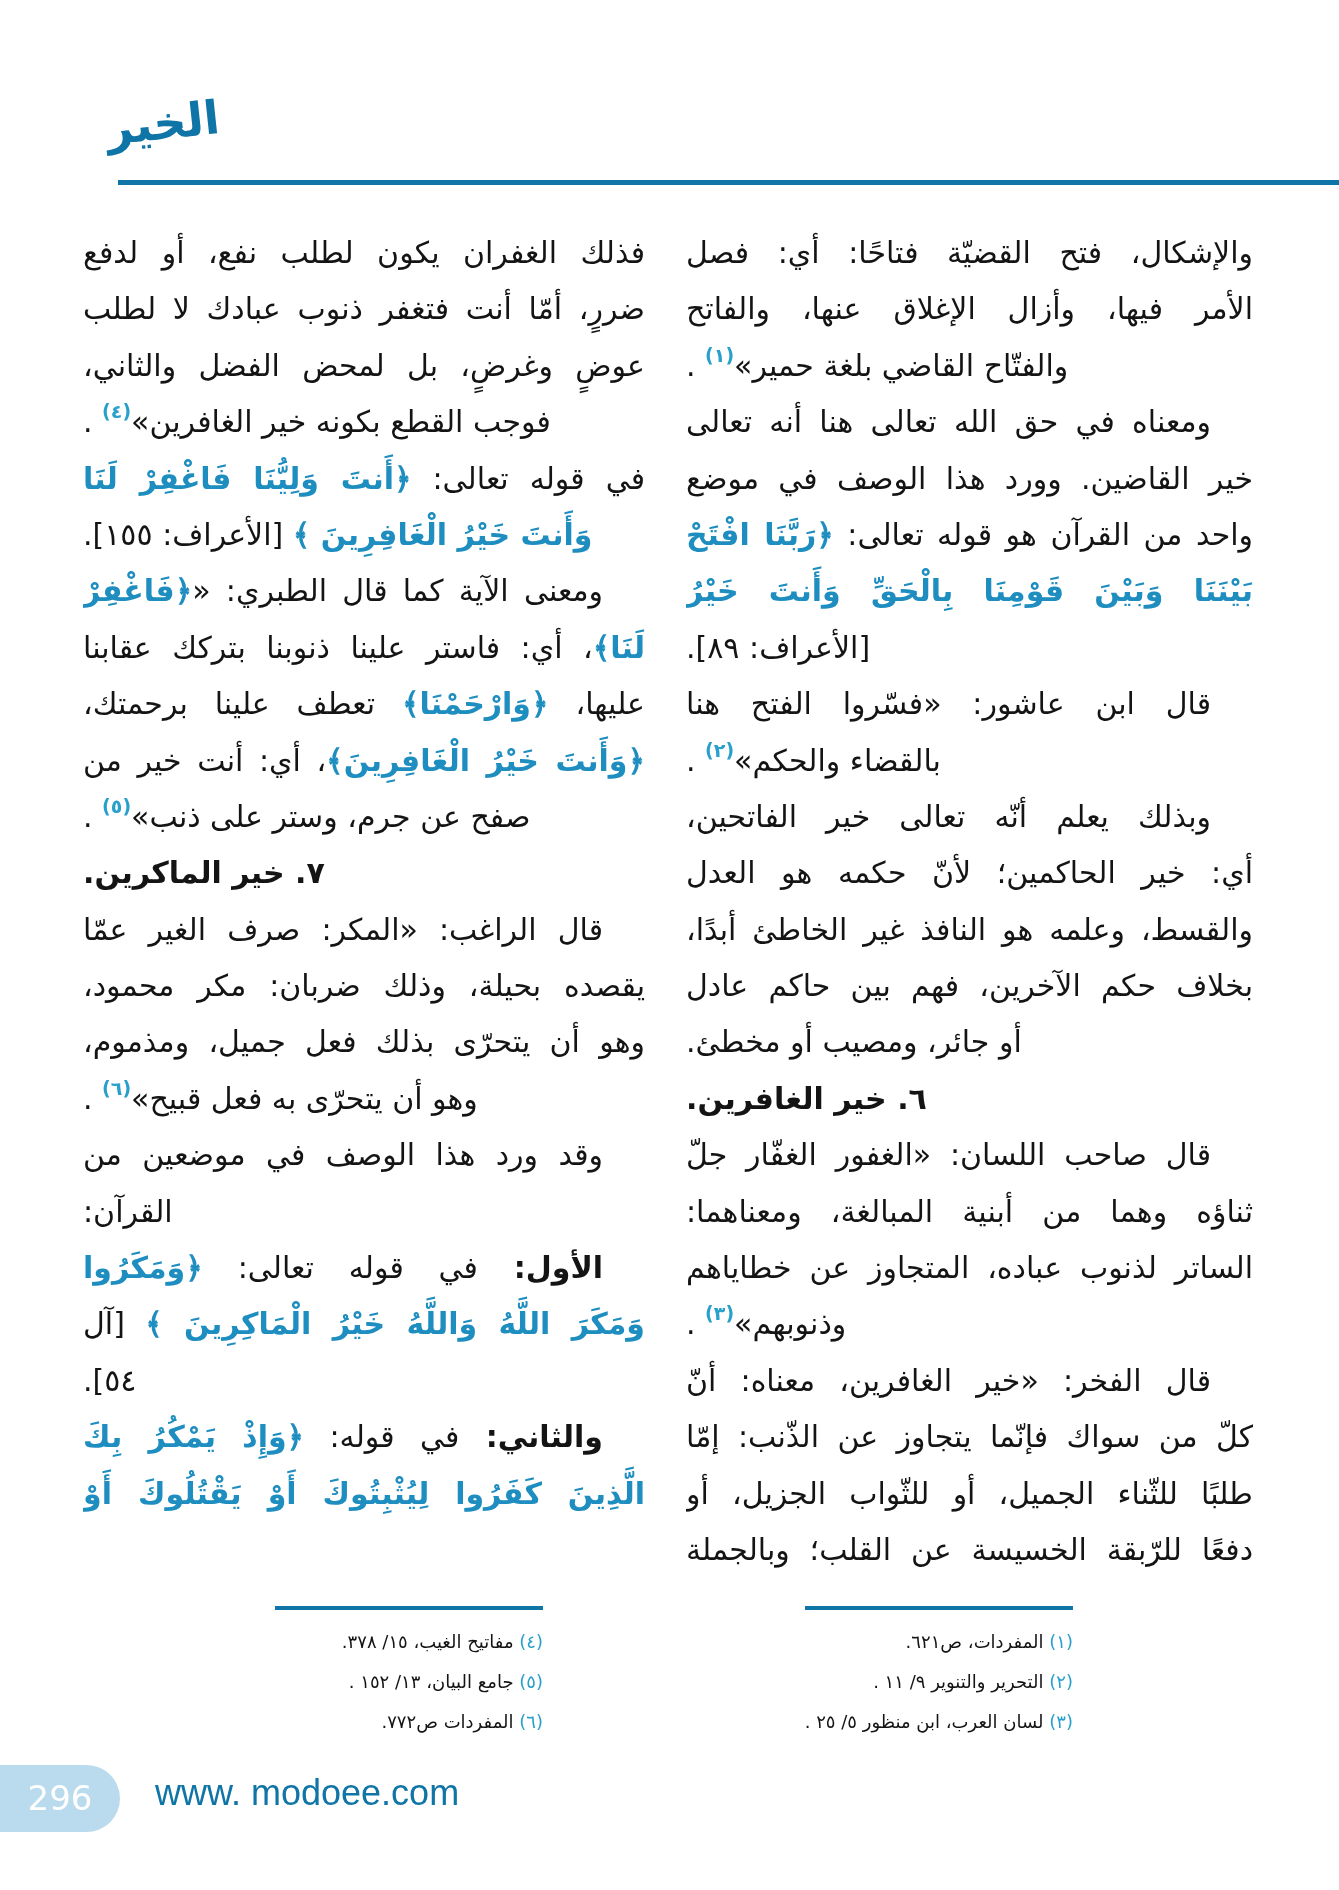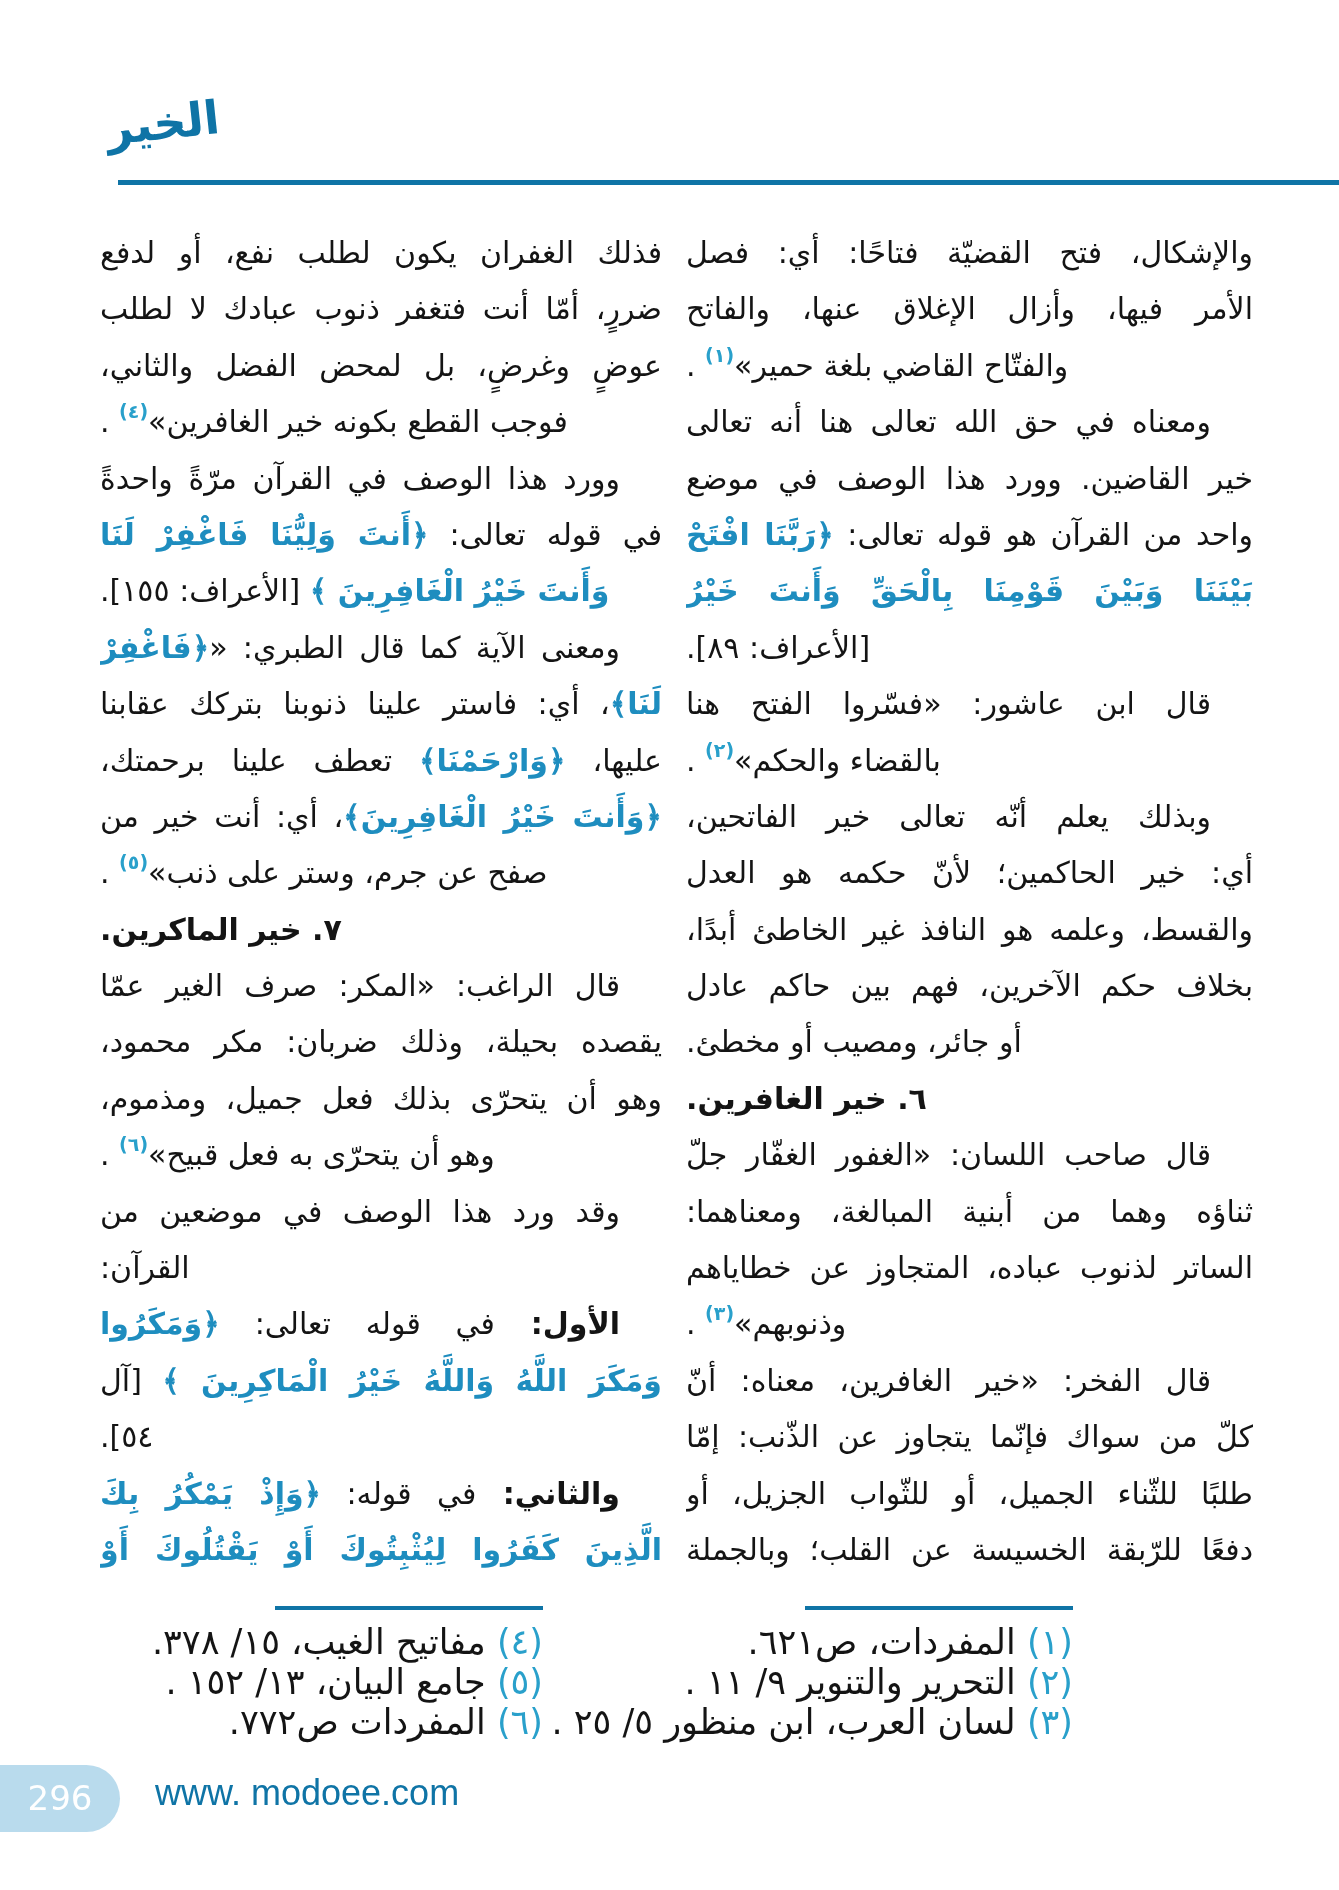--- a/index.html
+++ b/index.html
@@ -22,21 +22,21 @@
     direction:rtl;
   }
   .rule{
     position:absolute;top:180px;left:118px;right:0;height:5px;
     background:var(--accent,#0f74a6);
   }
   .col{
     position:absolute;top:225px;width:567px;
   }
   .col-right{right:86px;}
-  .col-left{left:100px;width:562px;}
+  .col-left{left:83px;width:562px;}
   .line{
     height:56.4px;line-height:56.4px;
     font-size:30px;
     overflow:hidden;
     white-space:normal;
   }
   .line.j{text-align:justify;text-align-last:justify;}
   .line.rr{text-align:left;}
   .line span.n{color:var(--text,#141414);}
   .line span.b{color:var(--text,#141414);font-weight:bold;}
@@ -46,21 +46,21 @@
     font-size:19px;
     position:relative;top:-14px;
     font-weight:bold;
   }
   .fnblock{position:absolute;top:1606px;width:520px;}
   .fn-right{right:266px;}
   .fn-left{right:796px;}
   .fn-sep{height:4px;width:268px;background:var(--accent,#0f74a6);margin-bottom:12px;}
   .fn-row{
     height:40px;line-height:40px;
-    font-size:35px;text-align:right;
+    font-size:18px;text-align:right;
     white-space:nowrap;
   }
   .fn-num{color:var(--fnnum,#29a0cb);}
   .fn-text{color:var(--text,#141414);}
   .pill{
     position:absolute;left:0;top:1765px;width:120px;height:67px;
     background:var(--pill,#b9dbed);
     border-radius:0 36px 36px 0;
     text-align:center;
   }
@@ -106,21 +106,20 @@
       <div class="line j" style="padding-right: 42px;"><span class="n">قال الفخر: «خير الغافرين، معناه: أنّ</span></div>
       <div class="line j"><span class="n">كلّ من سواك فإنّما يتجاوز عن الذّنب: إمّا</span></div>
       <div class="line j"><span class="n">طلبًا للثّناء الجميل، أو للثّواب الجزيل، أو</span></div>
       <div class="line j"><span class="n">دفعًا للرّبقة الخسيسة عن القلب؛ وبالجملة</span></div>
     </div>
   <div class="col col-left" id="col-left">
       <div class="line j"><span class="n">فذلك الغفران يكون لطلب نفع، أو لدفع</span></div>
       <div class="line j"><span class="n">ضررٍ، أمّا أنت فتغفر ذنوب عبادك لا لطلب</span></div>
       <div class="line j"><span class="n">عوضٍ وغرضٍ، بل لمحض الفضل والثاني،</span></div>
       <div class="line rr"><span class="n">فوجب القطع بكونه خير الغافرين»</span><span class="sup">(٤)</span><span class="n"> .</span></div>
-      <div class="line j" style="padding-right: 42px;"><span class="n">وورد هذا الوصف في القرآن مرّةً واحدةً</span></div>
       <div class="line j"><span class="n">في قوله تعالى: </span><span class="q">﴿أَنتَ وَلِيُّنَا فَاغْفِرْ لَنَا وَارْحَمْنَا</span></div>
       <div class="line rr"><span class="q">وَأَنتَ خَيْرُ الْغَافِرِينَ ﴾</span><span class="n"> [الأعراف: ١٥٥].</span></div>
       <div class="line j" style="padding-right: 42px;"><span class="n">ومعنى الآية كما قال الطبري: «</span><span class="q">﴿فَاغْفِرْ</span></div>
       <div class="line j"><span class="q">لَنَا﴾</span><span class="n">، أي: فاستر علينا ذنوبنا بتركك عقابنا</span></div>
       <div class="line j"><span class="n">عليها، </span><span class="q">﴿وَارْحَمْنَا﴾</span><span class="n"> تعطف علينا برحمتك،</span></div>
       <div class="line j"><span class="q">﴿وَأَنتَ خَيْرُ الْغَافِرِينَ﴾</span><span class="n">، أي: أنت خير من</span></div>
       <div class="line rr"><span class="n">صفح عن جرم، وستر على ذنب»</span><span class="sup">(٥)</span><span class="n"> .</span></div>
       <div class="line rr" style="padding-right: 42px;"><span class="b">٧. خير الماكرين.</span></div>
       <div class="line j" style="padding-right: 42px;"><span class="n">قال الراغب: «المكر: صرف الغير عمّا</span></div>
       <div class="line j"><span class="n">يقصده بحيلة، وذلك ضربان: مكر محمود،</span></div>

